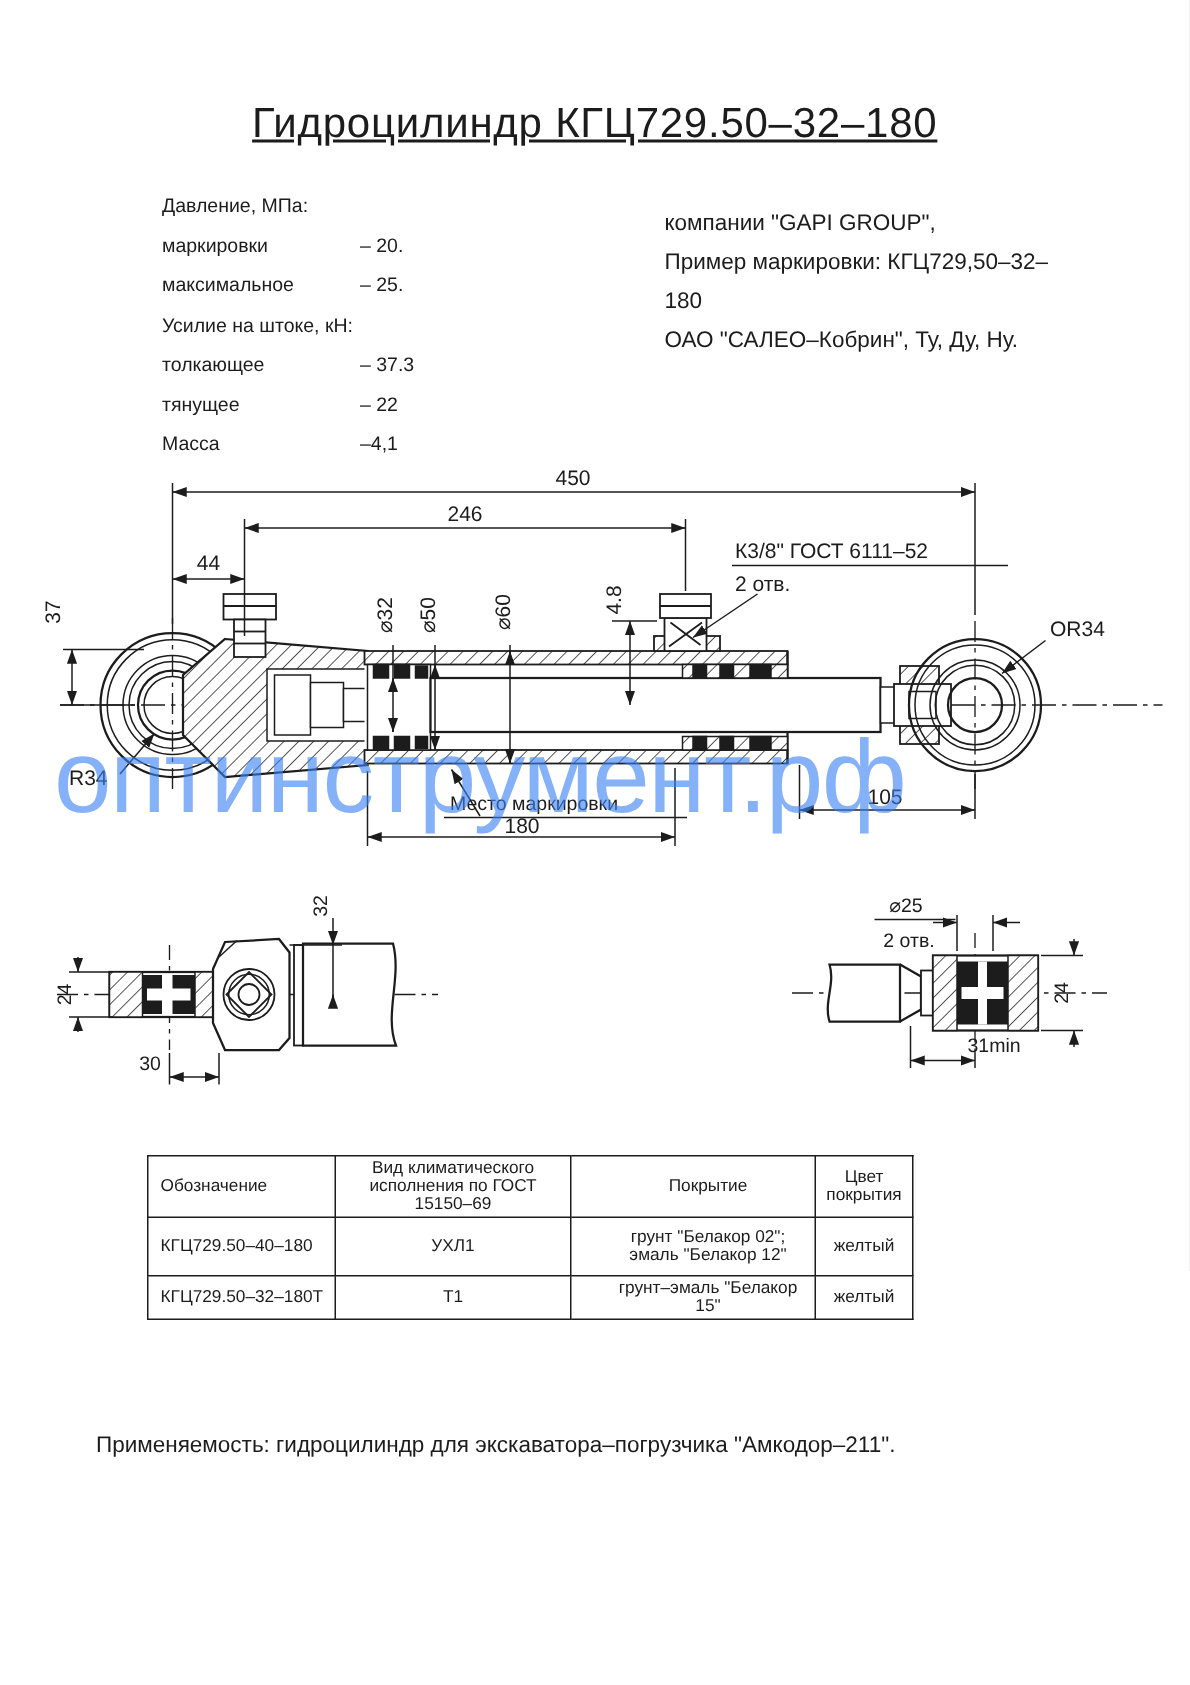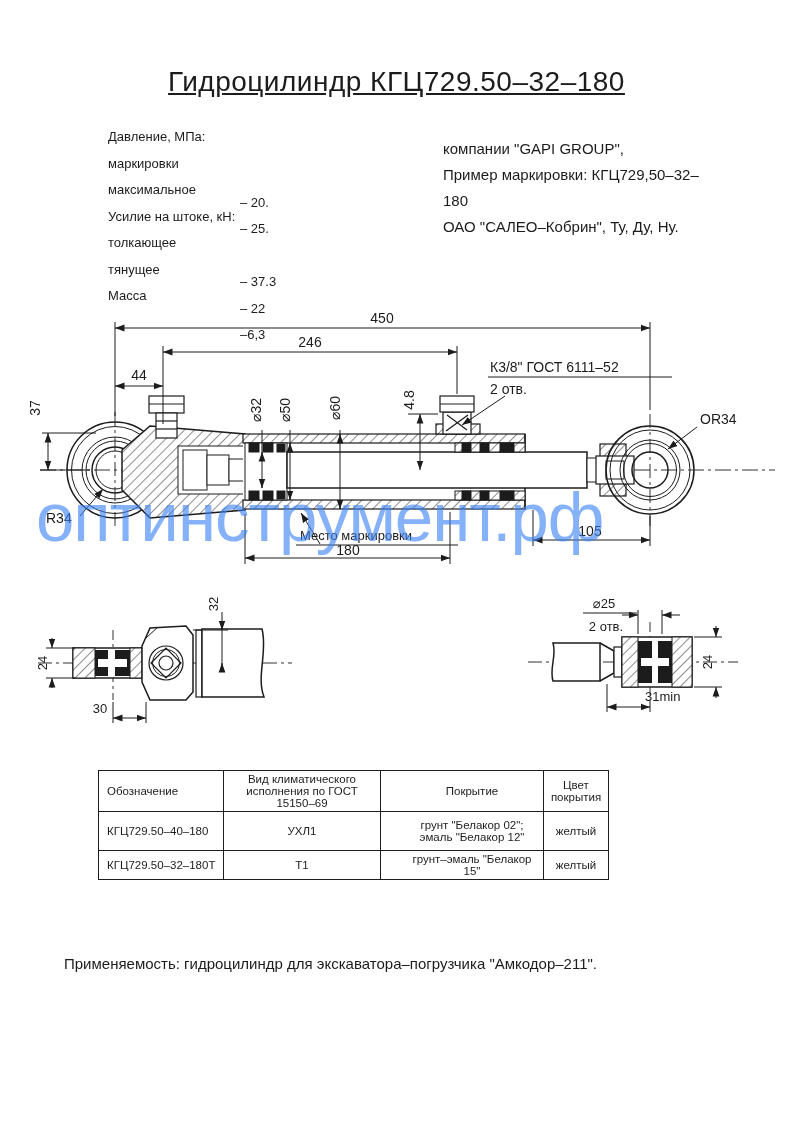--- a/index.html
+++ b/index.html
@@ -4,21 +4,21 @@
 <style>
   html,body{margin:0;padding:0;background:#e8e8e8;}
   .page{position:relative;width:793px;height:1123px;background:#ffffff;margin:0 auto;
         font-family:"Liberation Sans",sans-serif;color:#1c1c1c;overflow:hidden;}
   .title{position:absolute;left:0;top:66px;width:100%;text-align:center;
          font-size:28px;font-weight:normal;letter-spacing:0.5px;margin:0;text-decoration:underline;}
   
   .specs{position:absolute;left:108px;top:129px;width:230px;font-size:13px;}
   .spec-row{display:flex;height:26.5px;align-items:flex-start;}
   .spec-label{width:132px;flex:0 0 132px;}
-  .spec-value{white-space:pre;margin-top:39px;}
+  .spec-value{white-space:pre;}
   
   .note{position:absolute;left:443px;top:136px;width:270px;font-size:15px;line-height:26px;}
   
   svg.draw{position:absolute;left:0;top:0;width:793px;height:1123px;}
   svg.draw text{font-family:"Liberation Sans",sans-serif;fill:#1c1c1c;}
   .t14{font-size:14px;} .t13{font-size:13px;}
   
   .watermark{position:absolute;left:36px;top:478px;width:740px;font-size:69px;
              letter-spacing:-1px;color:#3b82f6;opacity:0.62;white-space:nowrap;
              pointer-events:none;z-index:5;}
@@ -62,21 +62,21 @@
     <div class="spec-row">
         <span class="spec-label">толкающее</span>
         <span class="spec-value">– 37.3</span>
       </div>
     <div class="spec-row">
         <span class="spec-label">тянущее</span>
         <span class="spec-value">– 22</span>
       </div>
     <div class="spec-row">
         <span class="spec-label">Масса</span>
-        <span class="spec-value">–6,3</span>
+        <span class="spec-value">–4,1</span>
       </div>
   </div>
 
   <div class="note">
     <div>компании "GAPI GROUP",</div>
     <div>Пример маркировки: КГЦ729,50–32–180</div>
     <div>ОАО "САЛЕО–Кобрин", Ту, Ду, Ну.</div>
   </div>
 
   <svg class="draw" viewBox="0 0 793 1123">

